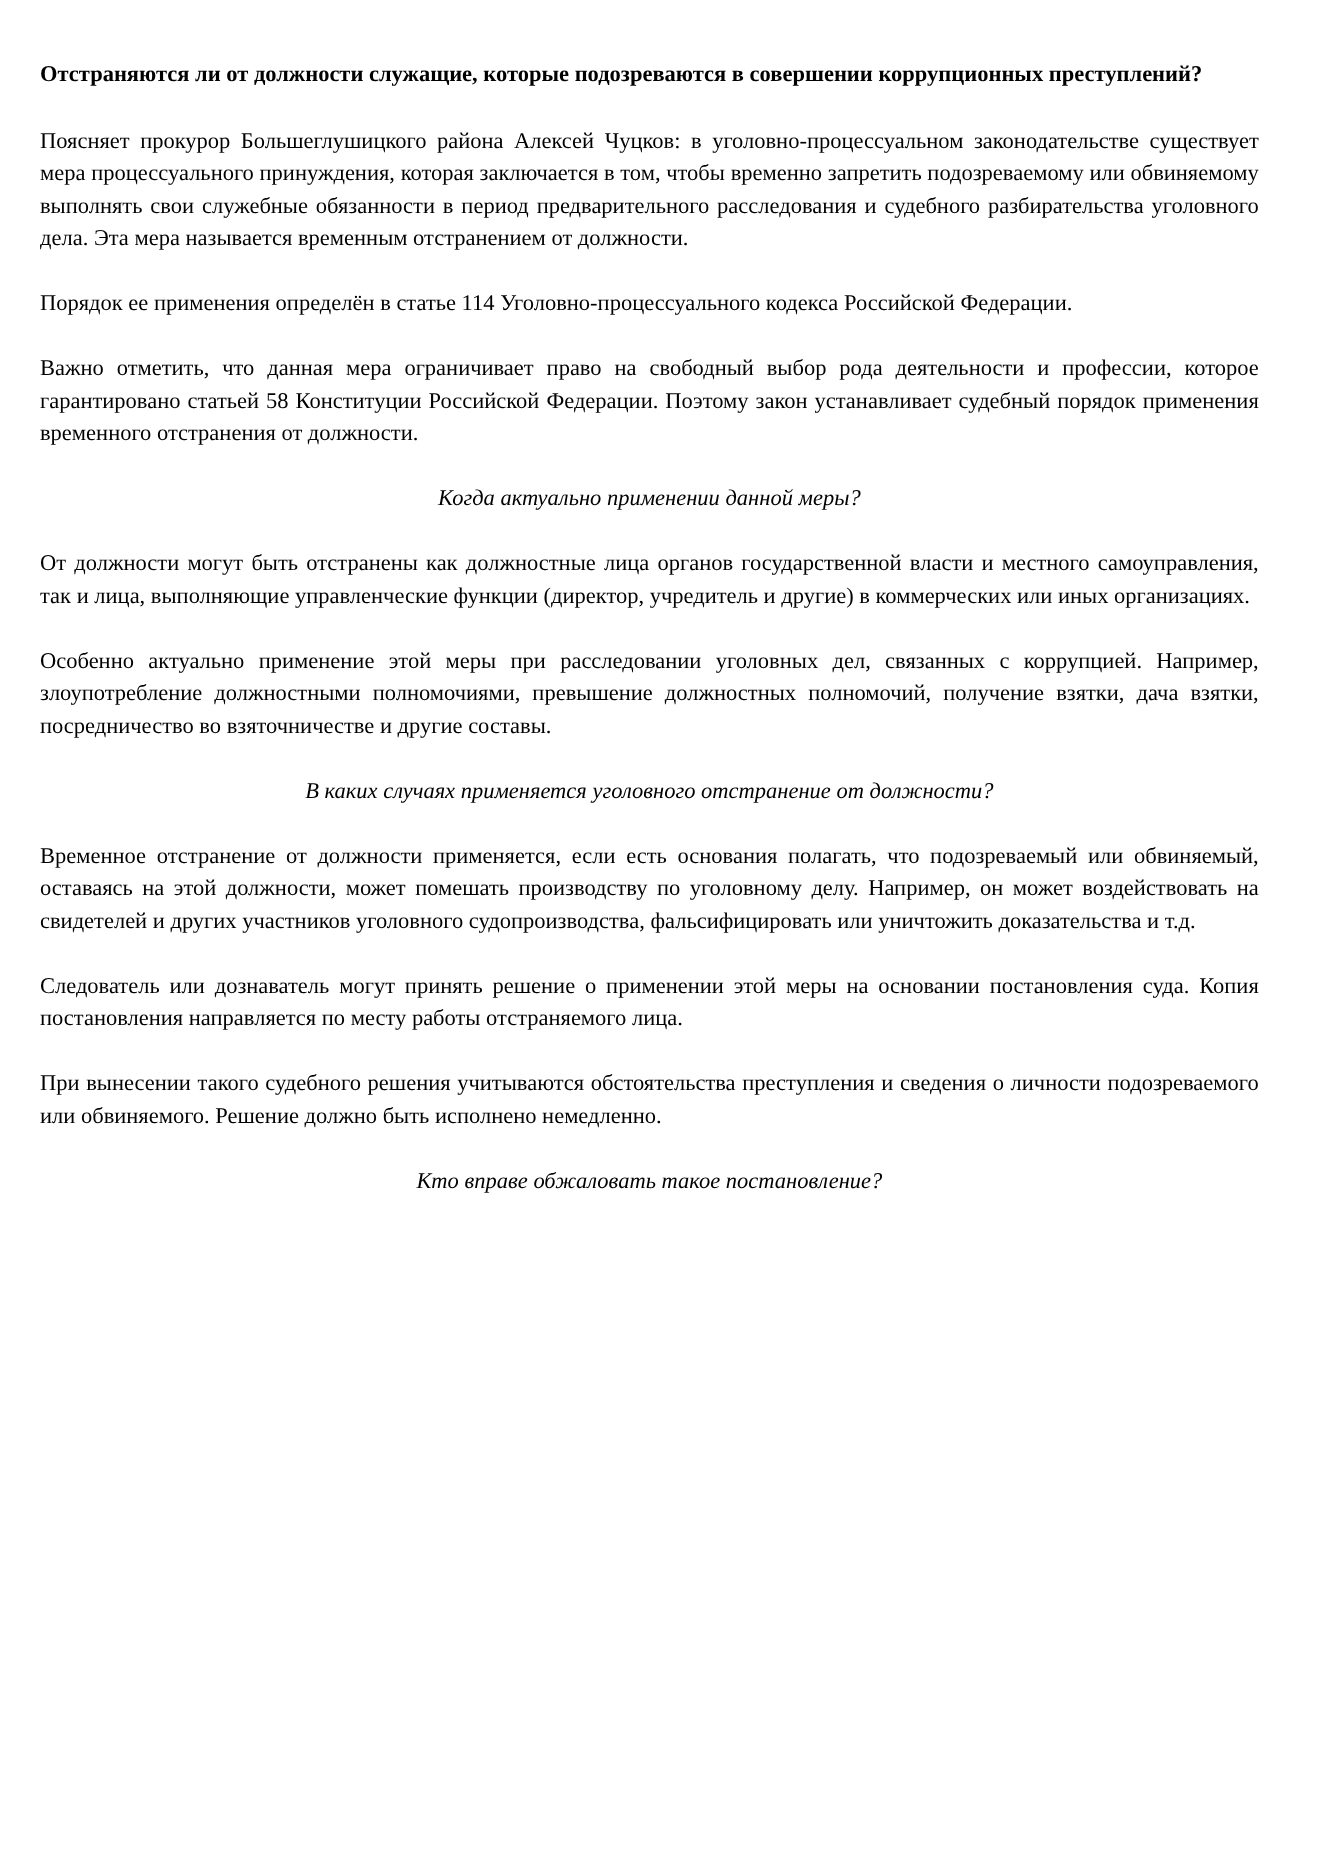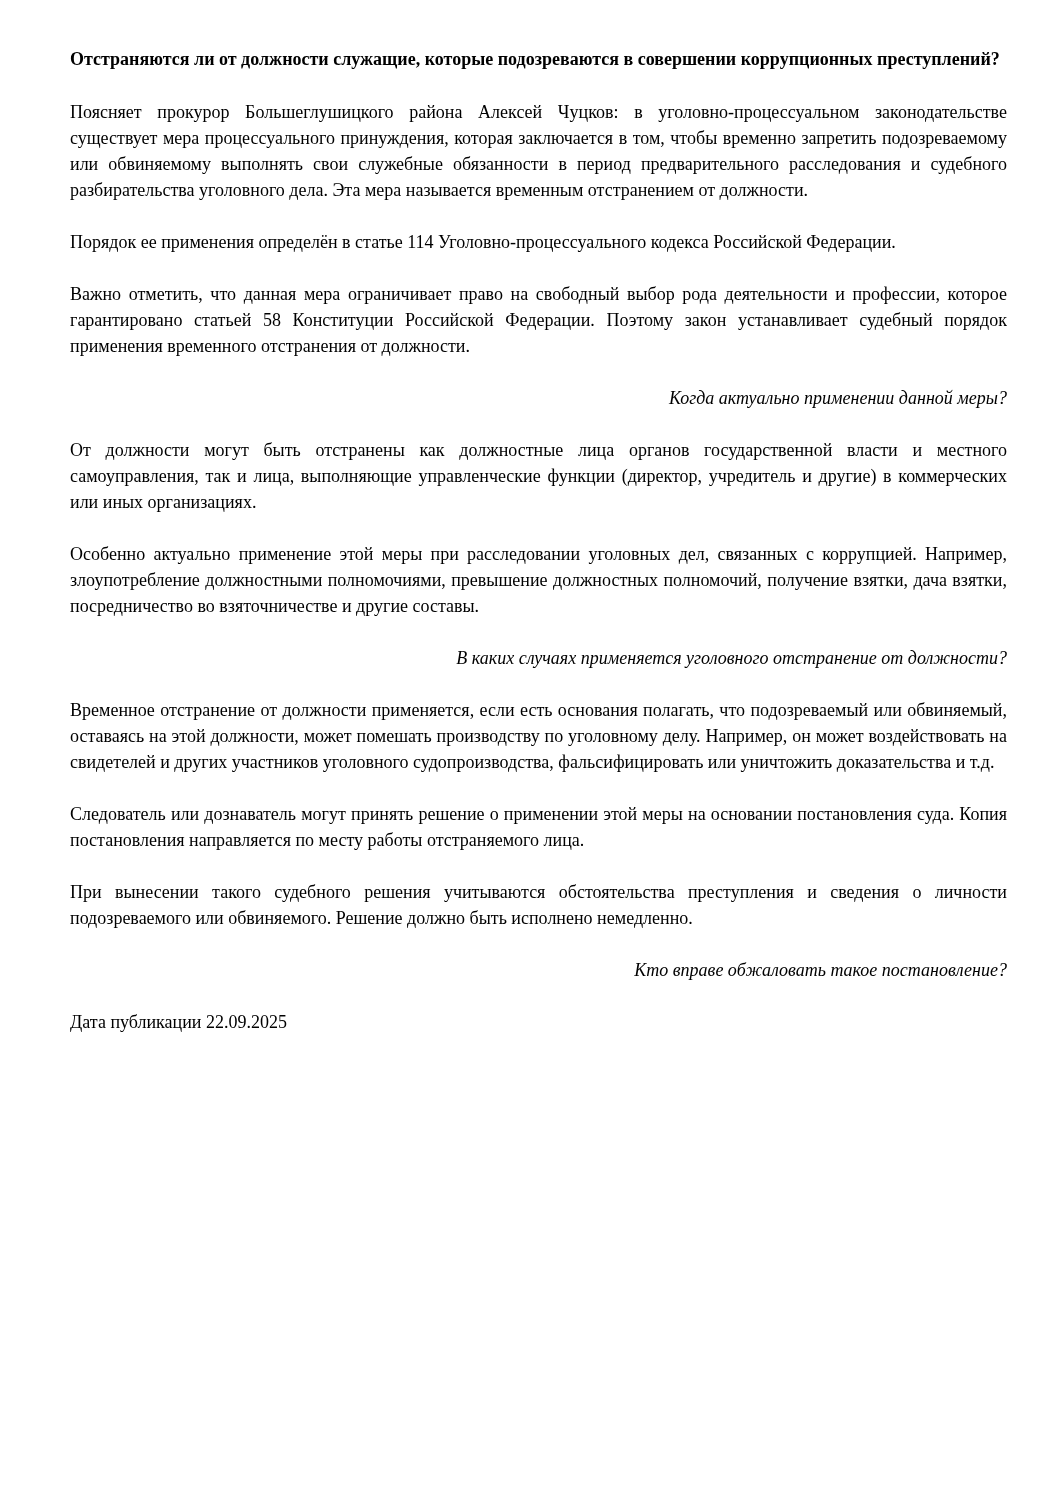--- a/index.html
+++ b/index.html
@@ -10,21 +10,21 @@
     width: 1058px;
     min-height: 1497px;
     background: #ffffff;
     color: #000000;
     font-family: "Liberation Serif", "DejaVu Serif", serif;
   }
   .page {
     box-sizing: border-box;
     width: 1058px;
     min-height: 1497px;
-    padding: 45px 51px 40px 70px;
+    padding: 45px 51px 40px 32px;
     background: #ffffff;
   }
   .doc-title {
     font-size: 18px;
     line-height: 28px;
     font-weight: bold;
     margin: 0 0 26px 0;
     text-align: justify;
   }
   .para {
@@ -32,21 +32,21 @@
     line-height: 26px;
     margin: 26px 0;
     text-align: justify;
   }
   .question {
     font-size: 18px;
     line-height: 26px;
     font-style: italic;
     font-weight: normal;
     margin: 26px 0;
-    text-align: right;
+    text-align: center;
   }
   .date-line {
     text-align: left;
     margin-bottom: 0;
   }
 </style>
 </head>
 <body style="background: rgb(255, 255, 255); color: rgb(0, 0, 0);">
 
 <div class="page">
@@ -70,15 +70,14 @@
   <p class="para">Временное отстранение от должности применяется, если есть основания полагать, что подозреваемый или обвиняемый, оставаясь на этой должности, может помешать производству по уголовному делу. Например, он может воздействовать на свидетелей и других участников уголовного судопроизводства, фальсифицировать или уничтожить доказательства и т.д.</p>
 
   <p class="para">Следователь или дознаватель могут принять решение о применении этой меры на основании постановления суда. Копия постановления направляется по месту работы отстраняемого лица.</p>
 
   <p class="para">При вынесении такого судебного решения учитываются обстоятельства преступления и сведения о личности подозреваемого или обвиняемого. Решение должно быть исполнено немедленно.</p>
 
   <h2 class="question">Кто вправе обжаловать такое постановление?</h2>
 
 
 
-  <p class="para date-line">Дата публикации 22.09.2025</p>
 
 </div>
 
 </body></html>

